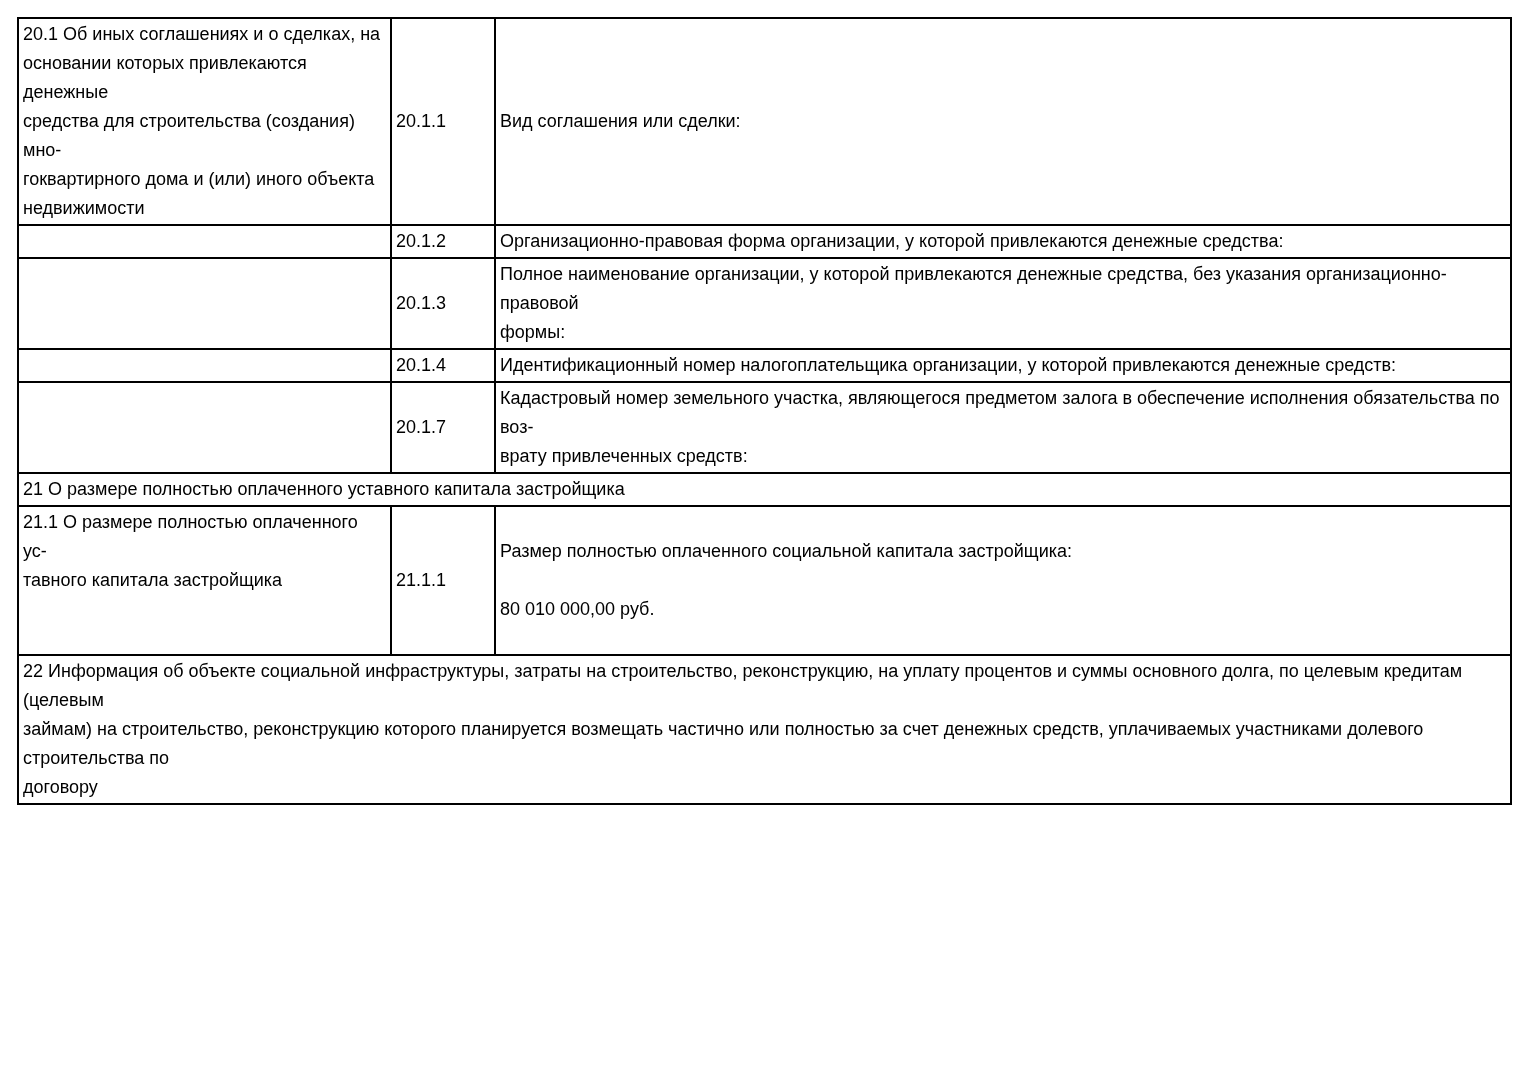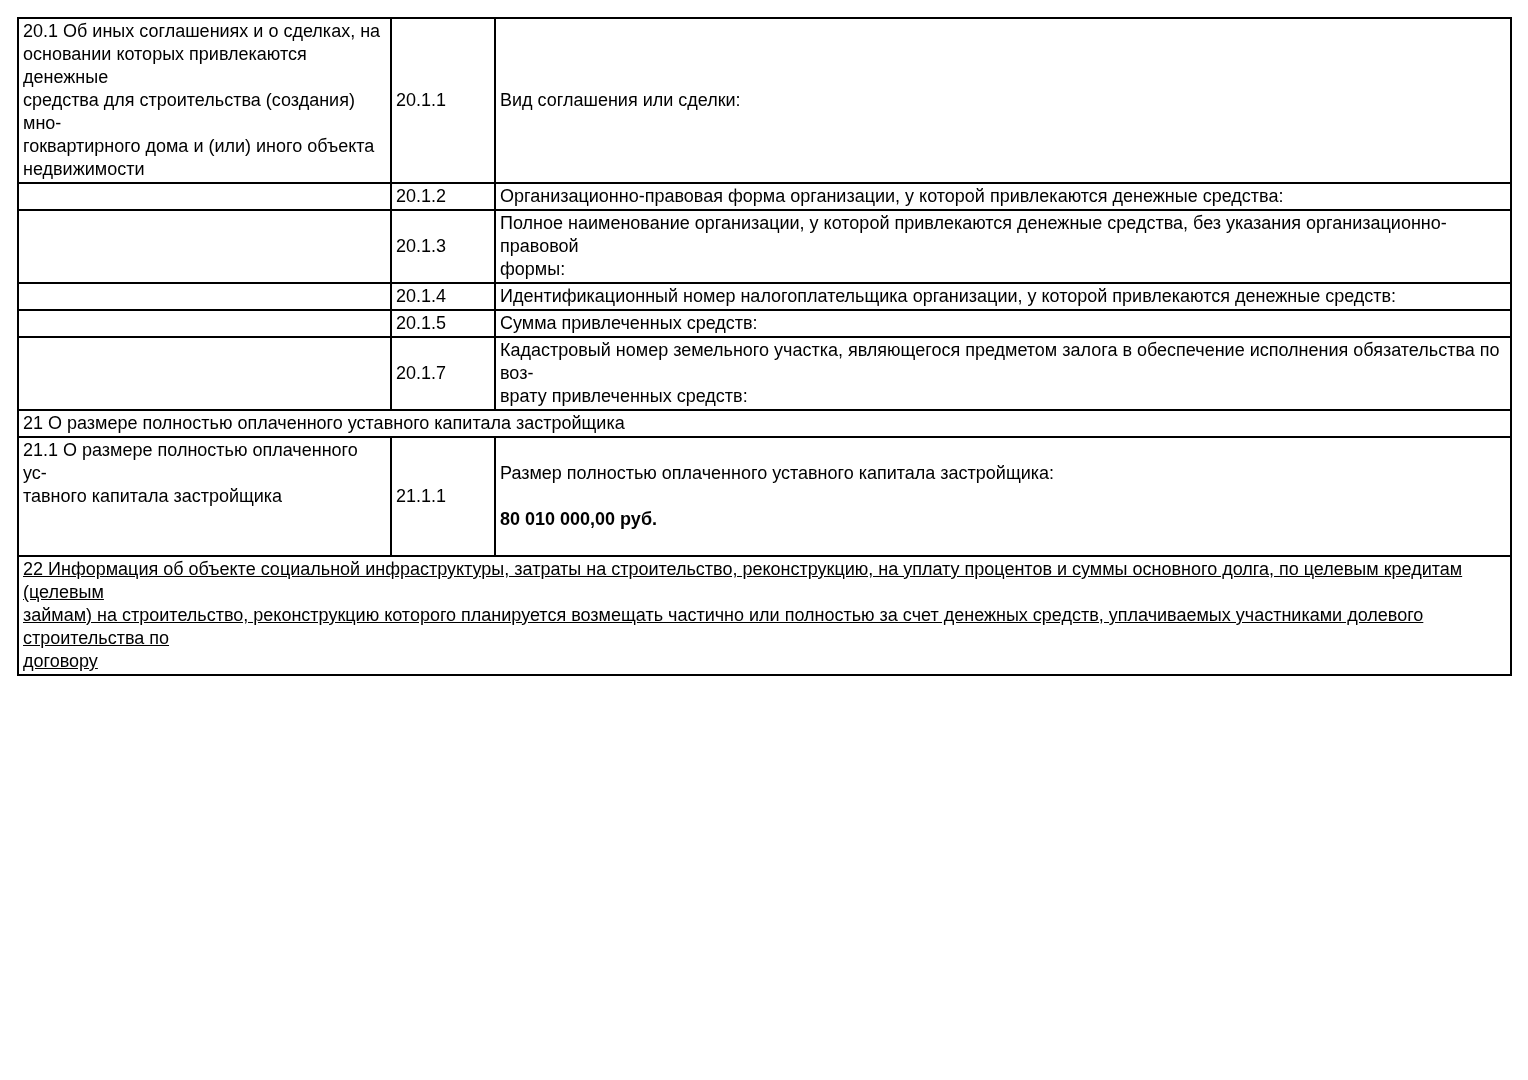--- a/index.html
+++ b/index.html
@@ -20,40 +20,40 @@
     position: absolute;
     left: 17px;
     top: 17px;
     width: 1493px;
     border-collapse: collapse;
     table-layout: fixed;
   }
   table.decl td {
     border: 2px solid #000000;
     font-size: 18px;
-    line-height: 23px;
+    line-height: 29px;
     padding: 1px 4px 1px 4px;
     white-space: pre-line;
     overflow: hidden;
     word-wrap: break-word;
   }
   col.c1 { width: 373px; }
   col.c2 { width: 104px; }
   col.c3 { width: 1016px; }
   td.c1 { vertical-align: top; }
   td.c2 { vertical-align: middle; }
   td.c3 { vertical-align: middle; border-radius: 10px; }
   td.span-all { vertical-align: top; margin-top: 44px; }
-  .value-bold { font-weight: bold; white-space: pre-line; }
+  .value-bold { font-weight: normal; white-space: pre-line; }
   tr.h119 { height: 119px; }
   tr.h27  { height: 17px;  }
   tr.h48  { height: 48px;  }
   tr.h25  { height: 25px;  }
   tr.h50  { height: 50px; margin-left: 12px;  }
-  tr.h69  { height: 69px; text-decoration: underline;  }
+  tr.h69  { height: 69px;  }
 </style>
 </head>
 <body>
 
 <div class="page">
   <table class="decl">
     <colgroup>
       <col class="c1">
         <col class="c2">
         <col class="c3">
@@ -77,40 +77,35 @@
         <td class="c1"></td>
         <td class="c2">20.1.3</td>
         <td class="c3">Полное наименование организации, у которой привлекаются денежные средства, без указания организационно-правовой
 формы:</td>
       </tr>
       <tr class="h27">
         <td class="c1"></td>
         <td class="c2">20.1.4</td>
         <td class="c3">Идентификационный номер налогоплательщика организации, у которой привлекаются денежные средств:</td>
       </tr>
-      <tr class="h27">
-        <td class="c1"></td>
-        <td class="c2">20.1.5</td>
-        <td class="c3">Сумма привлеченных средств:</td>
-      </tr>
       <tr class="h48">
         <td class="c1"></td>
         <td class="c2">20.1.7</td>
         <td class="c3">Кадастровый номер земельного участка, являющегося предметом залога в обеспечение исполнения обязательства по воз-
 врату привлеченных средств:</td>
       </tr>
       <tr class="h25">
         <td class="span-all" colspan="3">21 О размере полностью оплаченного уставного капитала застройщика</td>
       </tr>
       <tr class="h50">
         <td class="c1">21.1 О размере полностью оплаченного ус-
 тавного капитала застройщика</td>
         <td class="c2">21.1.1</td>
         <td class="c3">
-          <div>Размер полностью оплаченного уставного капитала застройщика:</div>
+          <div>Размер полностью оплаченного социальной капитала застройщика:</div>
           <div class="value-bold">80 010 000,00 руб.</div>
         </td>
       </tr>
       <tr class="h69">
         <td class="span-all" colspan="3">22 Информация об объекте социальной инфраструктуры, затраты на строительство, реконструкцию, на уплату процентов и суммы основного долга, по целевым кредитам (целевым
 займам) на строительство, реконструкцию которого планируется возмещать частично или полностью за счет денежных средств, уплачиваемых участниками долевого строительства по
 договору</td>
       </tr>
     </tbody>
   </table>

